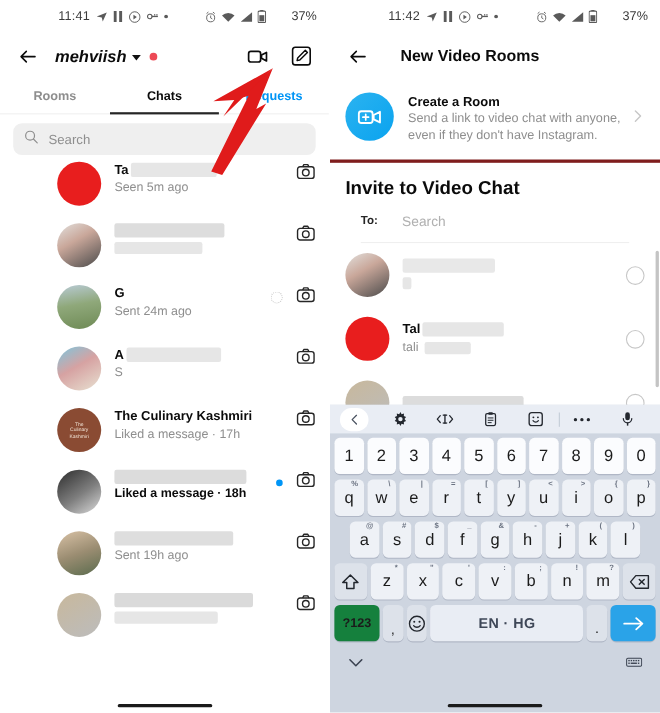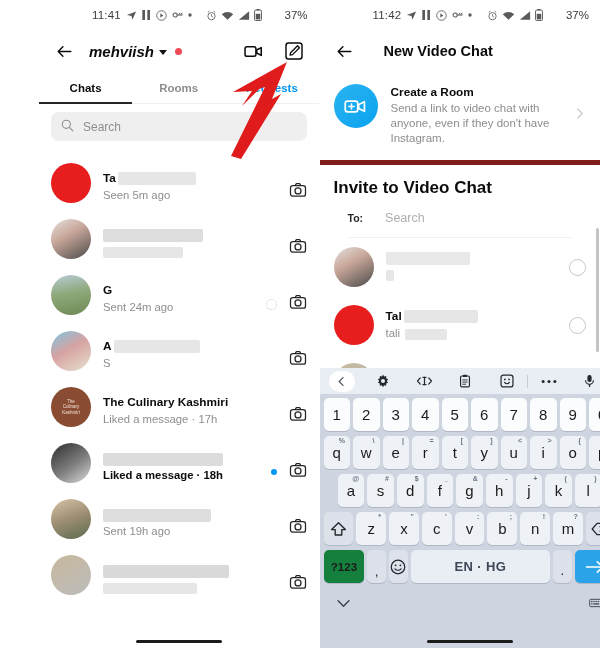--- a/index.html
+++ b/index.html
@@ -2,21 +2,21 @@
 <html><head>
 <meta charset="utf-8">
 <style>
   * { box-sizing: border-box; margin: 0; padding: 0; }
   html, body {
     width: 600px; height: 648px;
     font-family: "Liberation Sans", sans-serif;
     background: #ffffff;
     overflow: hidden;
   }
-  .screens { display: flex; width: 600px; height: 648px; padding-left: 39px; }
+  .screens { display: flex; width: 600px; height: 648px; }
   .panel { width: 300px; height: 648px; position: relative; background: #fff; overflow: hidden; }
   .panel.left { border-right: 1px solid #ffffff; }
 
   
   .statusbar {
     height: 30px; display: flex; align-items: center;
     padding: 0 11px; font-size: 11.5px; color: #3c3c3c; font-weight: 500;
   }
   .sb-left { display: flex; align-items: center; gap: 5px; margin-left: 42px; }
   .sb-right { display: flex; align-items: center; gap: 4px; margin-left: auto; }
@@ -53,21 +53,21 @@
   
   .searchwrap { padding: 8px 12px 6px; }
   .searchbox {
     height: 29px; background: #efefef; border-radius: 8px; display: flex;
     align-items: center; padding: 0 10px; gap: 9px;
   }
   .search-ph { font-size: 12px; color: #8e8e8e; }
 
   
   .chatlist { }
-  .chatrow { height: 56px; display: flex; align-items: flex-end; padding: 0 12px; position: relative; }
+  .chatrow { height: 56px; display: flex; align-items: flex-start; padding: 0 12px; position: relative; margin-left: 40px; }
   .avatar { width: 40px; height: 40px; border-radius: 50%; flex: none; overflow: hidden; position: relative; }
   .av-red { background: #e81e1e; }
   .av-brown { background: #8a4b33; display: flex; align-items: center; justify-content: center; }
   .av-brown .logo-t { font-size: 4.5px; color: #f0e2d4; line-height: 1.25; text-align: center; }
   .av-photo1 { background: linear-gradient(170deg,#b9cbd6 0%,#8fa87a 45%,#6e8a55 100%); }
   .av-photo2 { background: linear-gradient(150deg,#e3e1de 0%,#c9a79a 40%,#4a4a4a 100%); }
   .av-photo3 { background: linear-gradient(145deg,#2b2b2b 0%,#7e7e7e 55%,#dcdcdc 100%); }
   .av-photo4 { background: linear-gradient(160deg,#d9c2a6 0%,#9b8d72 50%,#5a6b4d 100%); }
   .av-photo5 { background: linear-gradient(150deg,#7cc6de 0%,#d6a2a2 45%,#e8e2d2 100%); }
   .av-photo6 { background: linear-gradient(150deg,#c8b89c 0%,#bcbcbc 100%); }
@@ -76,21 +76,21 @@
             display: flex; align-items: center; }
   .r-sub { font-size: 11.3px; color: #8e8e8e; line-height: 15px; margin-top: 2px; }
   .r-sub.bold { color: #0b0b0b; font-weight: bold; }
   .blur { display: inline-block; background: #e6e6e6; border-radius: 2px; height: 11px; vertical-align: middle; }
   .blur.tall { height: 13px; }
   .row-right { margin-left: auto; display: flex; align-items: center; gap: 12px; }
   .bluedot { width: 6px; height: 6px; border-radius: 50%; background: #0095f6; }
   .ring { width: 11px; height: 11px; border-radius: 50%; border: 1.5px dotted #c9c9c9; }
 
   
-  .cr-row { display: flex; align-items: flex-start; padding: 12px 14px 14px; border-bottom: 5px solid #7f1d1d; }
+  .cr-row { display: flex; align-items: flex-start; padding: 12px 14px 14px; border-bottom: 3px solid #7f1d1d; }
   .cr-circle { width: 44px; height: 44px; border-radius: 50%; background: linear-gradient(135deg,#2bb3f0,#0aa3ef);
                display: flex; align-items: center; justify-content: center; flex: none; }
   .cr-text { margin-left: 13px; flex: 1; padding-top: 1px; }
   .cr-title { font-size: 11.8px; font-weight: bold; color: #0b0b0b; }
   .cr-desc { font-size: 11.5px; color: #8e8e8e; line-height: 15px; margin-top: 2px; }
   .cr-chev { margin-left: 6px; align-self: center; color: #c7c7c7; }
   .sec-title { font-size: 17px; font-weight: bold; color: #0b0b0b; padding: 13px 14px 9px; }
   .to-row { display: flex; align-items: center; padding: 4px 14px 12px; margin: 0 14px; border-bottom: 1px solid #efefef;
             padding-left: 0; padding-right: 0; }
   .to-label { font-size: 10.5px; font-weight: bold; color: #262626; }
@@ -222,25 +222,25 @@
         <div class="hdr-ico">
           <svg width="20" height="20" viewBox="0 0 26 26">
             <rect x="2.6" y="2.6" width="20.8" height="20.8" rx="3.2" fill="none" stroke="#0b0b0b" stroke-width="1.9"></rect>
             <path d="M17.6 6.2 8.6 15.2l-.7 3.2 3.2-.7 9-9z" fill="none" stroke="#0b0b0b" stroke-width="1.7" stroke-linejoin="round"></path>
           </svg>
         </div>
       </div>
     </div>
 
     <div class="tabs">
+      <div class="tab">
+        <span>Rooms</span>
+      </div>
       <div class="tab active">
         <span>Chats</span>
-      </div>
-      <div class="tab">
-        <span>Rooms</span>
       </div>
       <div class="tab requests">
         <span>Requests</span>
       </div>
     </div>
 
     <div class="searchwrap">
       <div class="searchbox">
         <span>
           <svg width="13" height="13" viewBox="0 0 18 18">
@@ -487,21 +487,21 @@
         <span class="sb-pct">37%</span>
       </div>
     </div>
 
     <div class="header">
       <div class="hdr-back">
         <svg width="19" height="19" viewBox="0 0 24 24">
             <path d="M20 12H4M10 6 4 12l6 6" stroke="#0b0b0b" stroke-width="1.8" fill="none" stroke-linecap="round" stroke-linejoin="round"></path>
           </svg>
       </div>
-      <div class="hdr-title-r">New Video Chat</div>
+      <div class="hdr-title-r">New Video Rooms</div>
     </div>
 
     <div class="cr-row">
       <div class="cr-circle">
         <svg width="25" height="25" viewBox="0 0 28 28">
           <rect x="2.5" y="8" width="14" height="12" rx="2.6" fill="none" stroke="#fff" stroke-width="1.9"></rect>
           <path d="M6.6 14h5.8M9.5 11.1v5.8" stroke="#fff" stroke-width="1.7" stroke-linecap="round"></path>
           <path d="M17.6 11.8 24 8.6v10.8l-6.4-3.2z" fill="none" stroke="#fff" stroke-width="1.9" stroke-linejoin="round"></path>
         </svg>
       </div>

